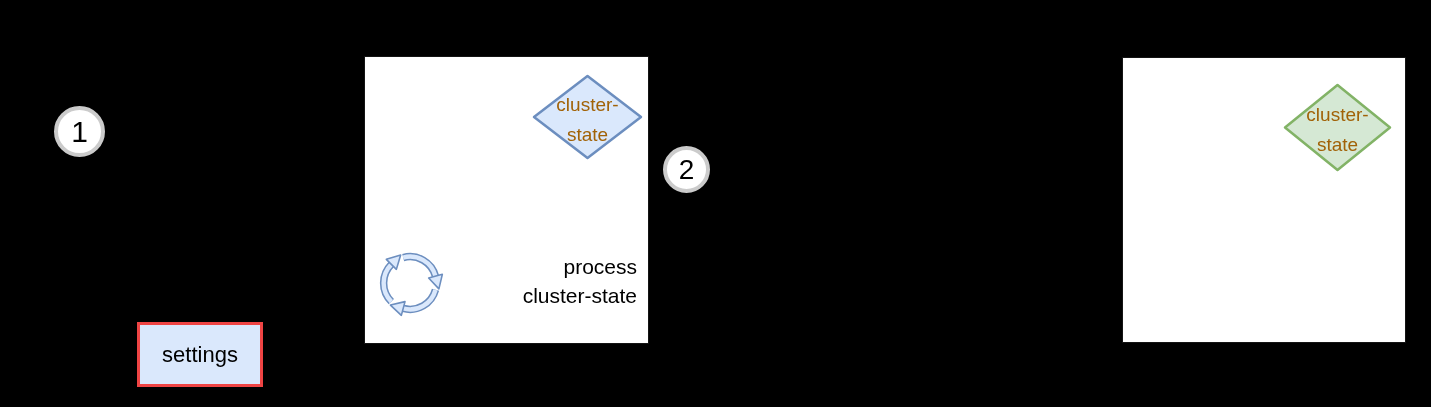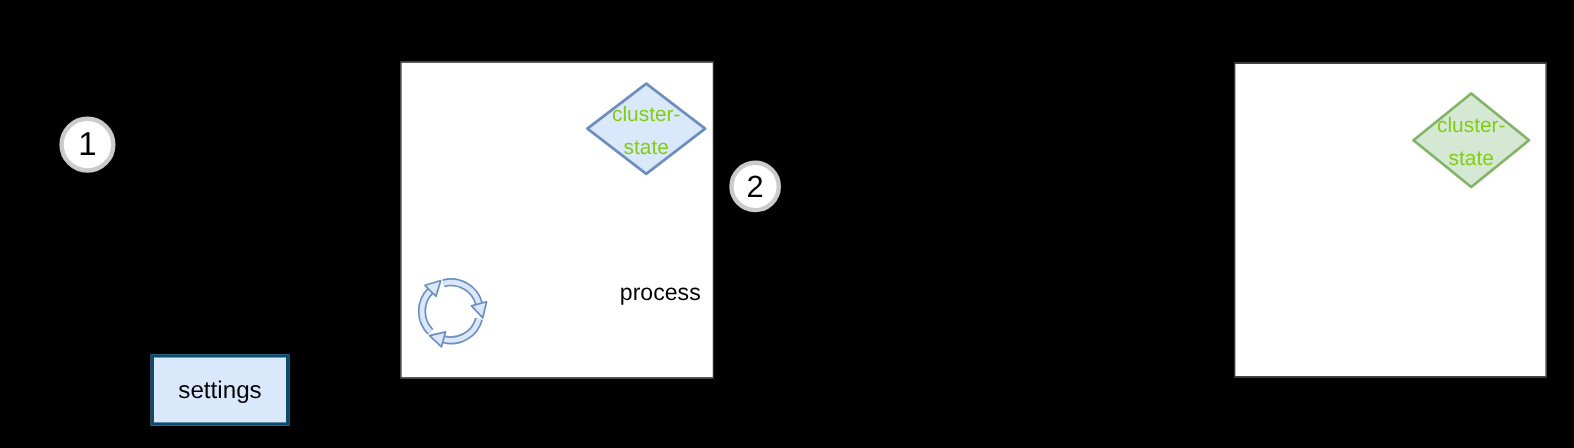--- a/index.html
+++ b/index.html
@@ -13,30 +13,30 @@
   .panel-process{left:364px;top:56px;width:285px;height:288px;}
   .panel-result{left:1122px;top:57px;width:284px;height:286px;}
   .step-circle{
     position:absolute;background:#ffffff;border:4px solid #cbcbcb;border-radius:50%;
     display:flex;align-items:center;justify-content:center;color:#000;
   }
   .step-1{left:54px;top:106px;width:43px;height:43px;font-size:30px;}
   .step-2{left:663px;top:146px;width:39px;height:39px;font-size:28px;}
   .node-settings{
     position:absolute;left:137px;top:322px;width:120px;height:59px;
-    background:#dae8fc;border:3px solid #0c4a6e;
+    background:#dae8fc;border:3px solid #ef4444;
     display:flex;align-items:center;justify-content:center;font-size:22px;
   }
   .diamond-svg{position:absolute;display:block;}
   .diamond-blue-svg{left:532px;top:74px;}
   .diamond-green-svg{left:1283px;top:83px;}
   .stroke-blue{stroke:#6c8ebf;stroke-width:2.5;stroke-linejoin:round;}
   .stroke-green{stroke:#82b366;stroke-width:2.5;stroke-linejoin:round;}
   .diamond-label{
-    position:absolute;text-align:center;font-size:19px;line-height:30px;color:#84cc16;
+    position:absolute;text-align:center;font-size:19px;line-height:30px;color:#a16207;
   }
   .diamond-label-blue{left:532px;top:90px;width:111px;}
   .diamond-label-green{left:1283px;top:100px;width:109px;}
   .process-label{
     position:absolute;left:455px;top:252px;width:182px;
     text-align:right;font-size:21px;line-height:29px;color:#000;
   }
   .recycle-svg{position:absolute;left:364px;top:239px;}
   .tube-outer{fill:none;stroke:#6c8ebf;stroke-width:8.5;}
   .tube-inner{fill:none;stroke:#dae8fc;stroke-width:5;}
@@ -78,20 +78,21 @@
     </g>
     <g transform="rotate(240 50 50)">
       <path class="tube-outer" d="M 28.8 71.2 A 30 30 0 0 1 28.8 28.8"></path>
       <path class="tube-inner" d="M 28.8 71.2 A 30 30 0 0 1 28.8 28.8"></path>
       <polygon class="arrow-head" points="34.5,34.5 23.1,23.1 39.4,18.2"></polygon>
     </g>
   </svg>
 
   <div class="process-label">
     <div>process</div>
+    <div>cluster-state</div>
   </div>
 
   <div class="step-circle step-2">
     <span>2</span>
   </div>
 
   <div class="panel panel-result"></div>
 
   <svg class="diamond-svg diamond-green-svg" width="109" height="89" viewBox="0 0 109 89">
     <polygon class="stroke-green" points="54.5,2 107,44.5 54.5,87 2,44.5" fill="#d5e8d4"></polygon>

